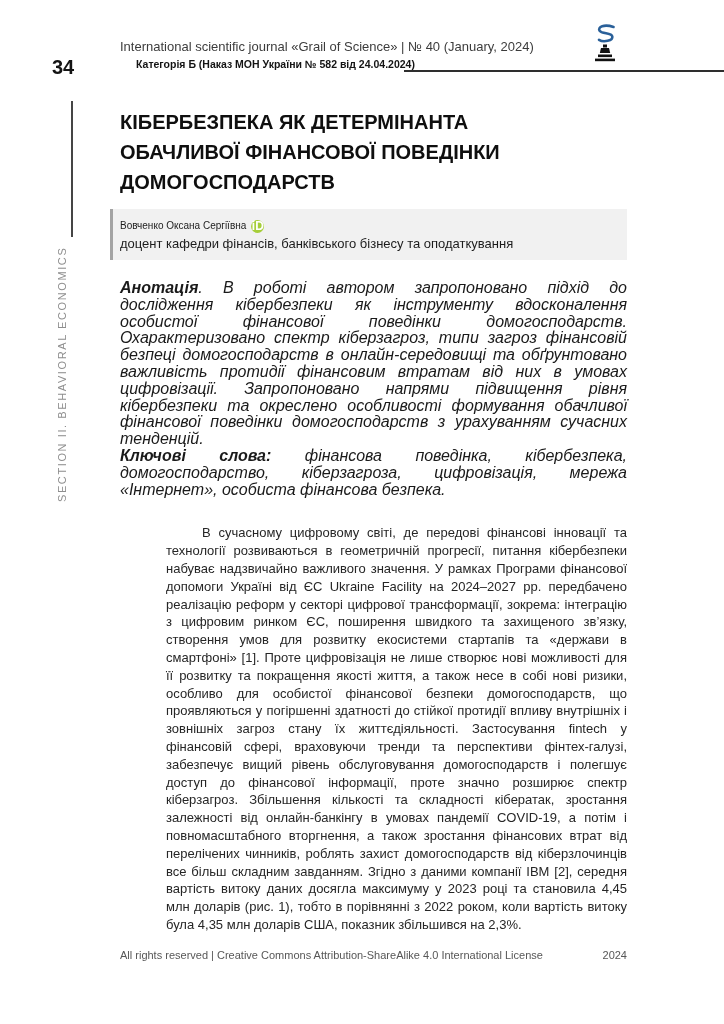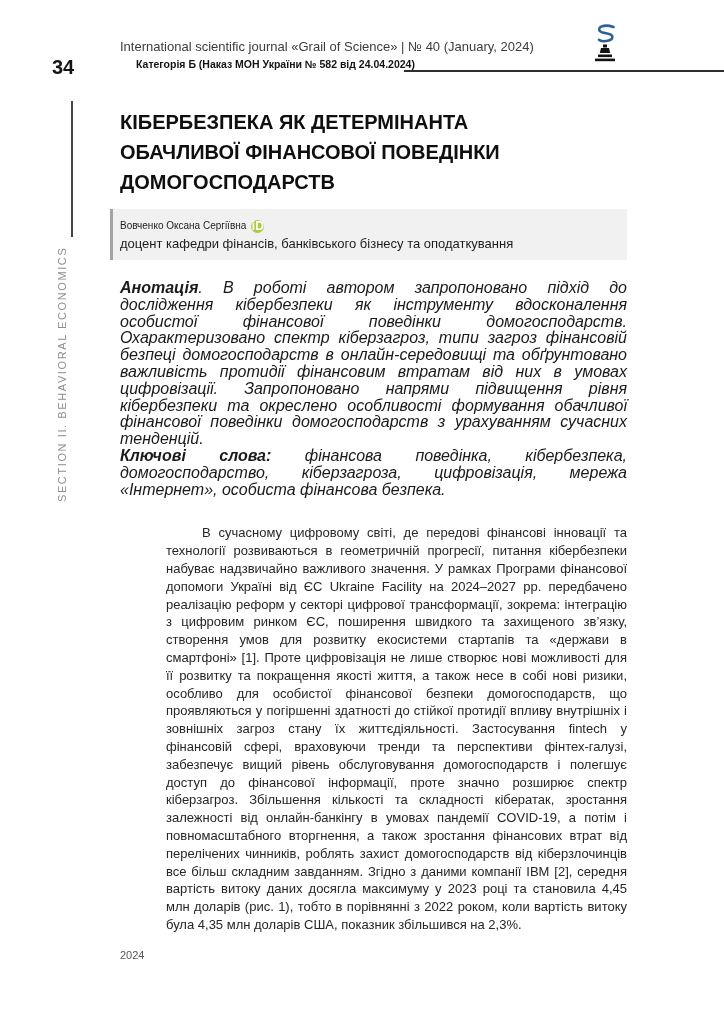--- a/index.html
+++ b/index.html
@@ -108,16 +108,17 @@
 
     <div class="abstract">
       <p><span class="lead">Анотація</span><span>. В роботі автором запропоновано підхід до дослідження кібербезпеки як інструменту вдосконалення особистої фінансової поведінки домогосподарств. Охарактеризовано спектр кіберзагроз, типи загроз фінансовій безпеці домогосподарств в онлайн-середовищі та обґрунтовано важливість протидії фінансовим втратам від них в умовах цифровізації. Запропоновано напрями підвищення рівня кібербезпеки та окреслено особливості формування обачливої фінансової поведінки домогосподарств з урахуванням сучасних тенденцій.</span></p>
       <p><span class="lead">Ключові слова:</span><span> фінансова поведінка, кібербезпека, домогосподарство, кіберзагроза, цифровізація, мережа «Інтернет», особиста фінансова безпека.</span></p>
     </div>
 
     <p class="body-paragraph">В сучасному цифровому світі, де передові фінансові інновації та технології розвиваються в геометричній прогресії, питання кібербезпеки набуває надзвичайно важливого значення. У рамках Програми фінансової допомоги Україні від ЄС Ukraine Facility на 2024–2027 рр. передбачено реалізацію реформ у секторі цифрової трансформації, зокрема: інтеграцію з цифровим ринком ЄС, поширення швидкого та захищеного зв’язку, створення умов для розвитку екосистеми стартапів та «держави в смартфоні» [1]. Проте цифровізація не лише створює нові можливості для її розвитку та покращення якості життя, а також несе в собі нові ризики, особливо для особистої фінансової безпеки домогосподарств, що проявляються у погіршенні здатності до стійкої протидії впливу внутрішніх і зовнішніх загроз стану їх життєдіяльності. Застосування fintech у фінансовій сфері, враховуючи тренди та перспективи фінтех-галузі, забезпечує вищий рівень обслуговування домогосподарств і полегшує доступ до фінансової інформації, проте значно розширює спектр кіберзагроз. Збільшення кількості та складності кібератак, зростання залежності від онлайн-банкінгу в умовах пандемії COVID-19, а потім і повномасштабного вторгнення, а також зростання фінансових втрат від перелічених чинників, роблять захист домогосподарств від кіберзлочинців все більш складним завданням. Згідно з даними компанії IBM [2], середня вартість витоку даних досягла максимуму у 2023 році та становила 4,45 млн доларів (рис. 1), тобто в порівнянні з 2022 роком, коли вартість витоку була 4,35 млн доларів США, показник збільшився на 2,3%.</p>
   </div>
 
   <div class="footer">
+    <span>All rights reserved | Creative Commons Attribution-ShareAlike 4.0 International License</span>
     <span>2024</span>
   </div>
 
 </div>
 
 </body></html>

